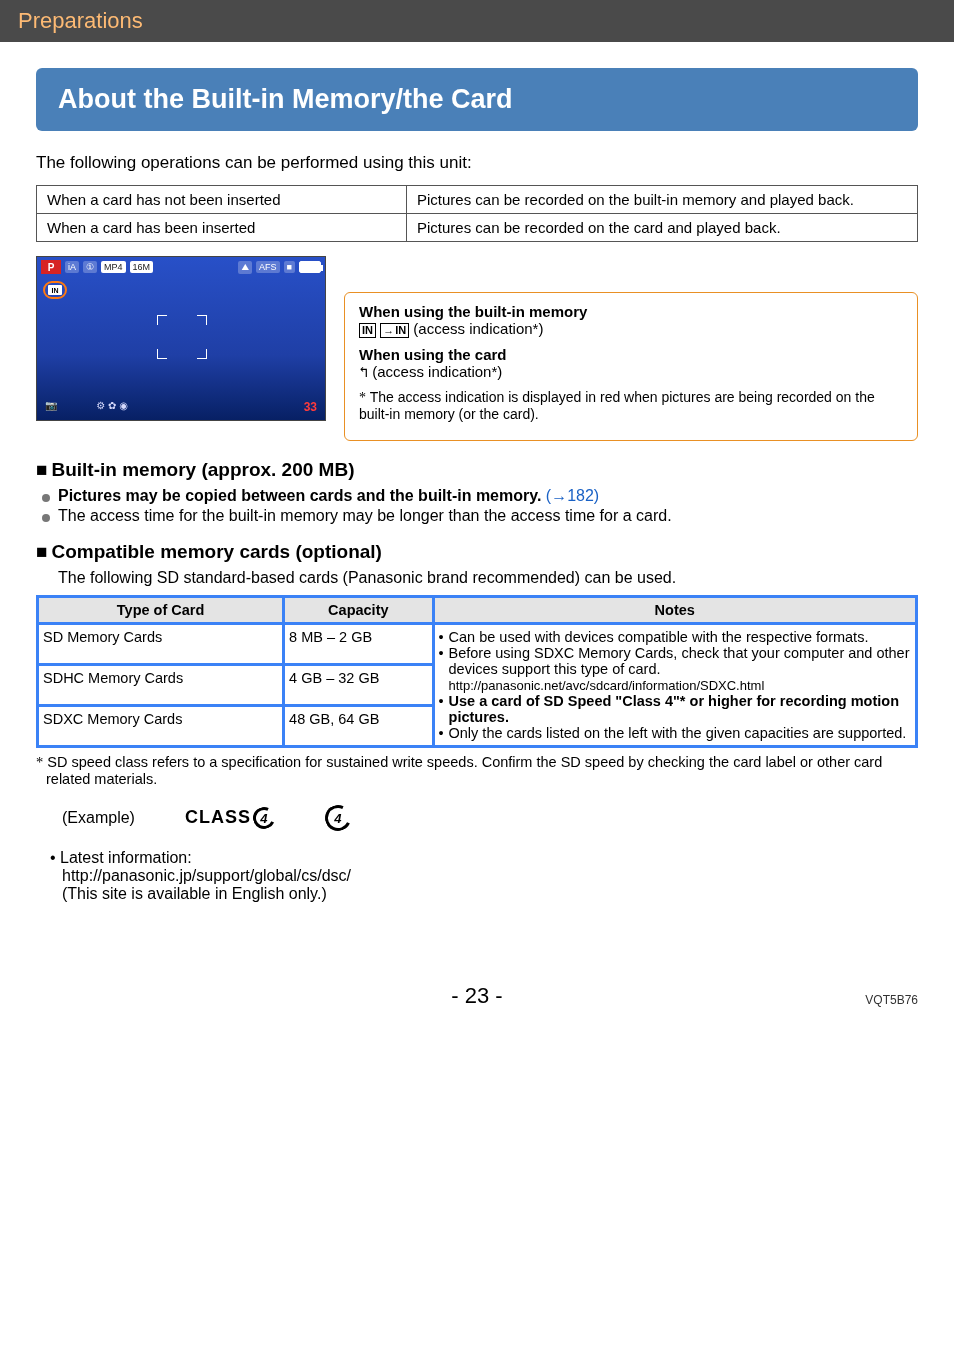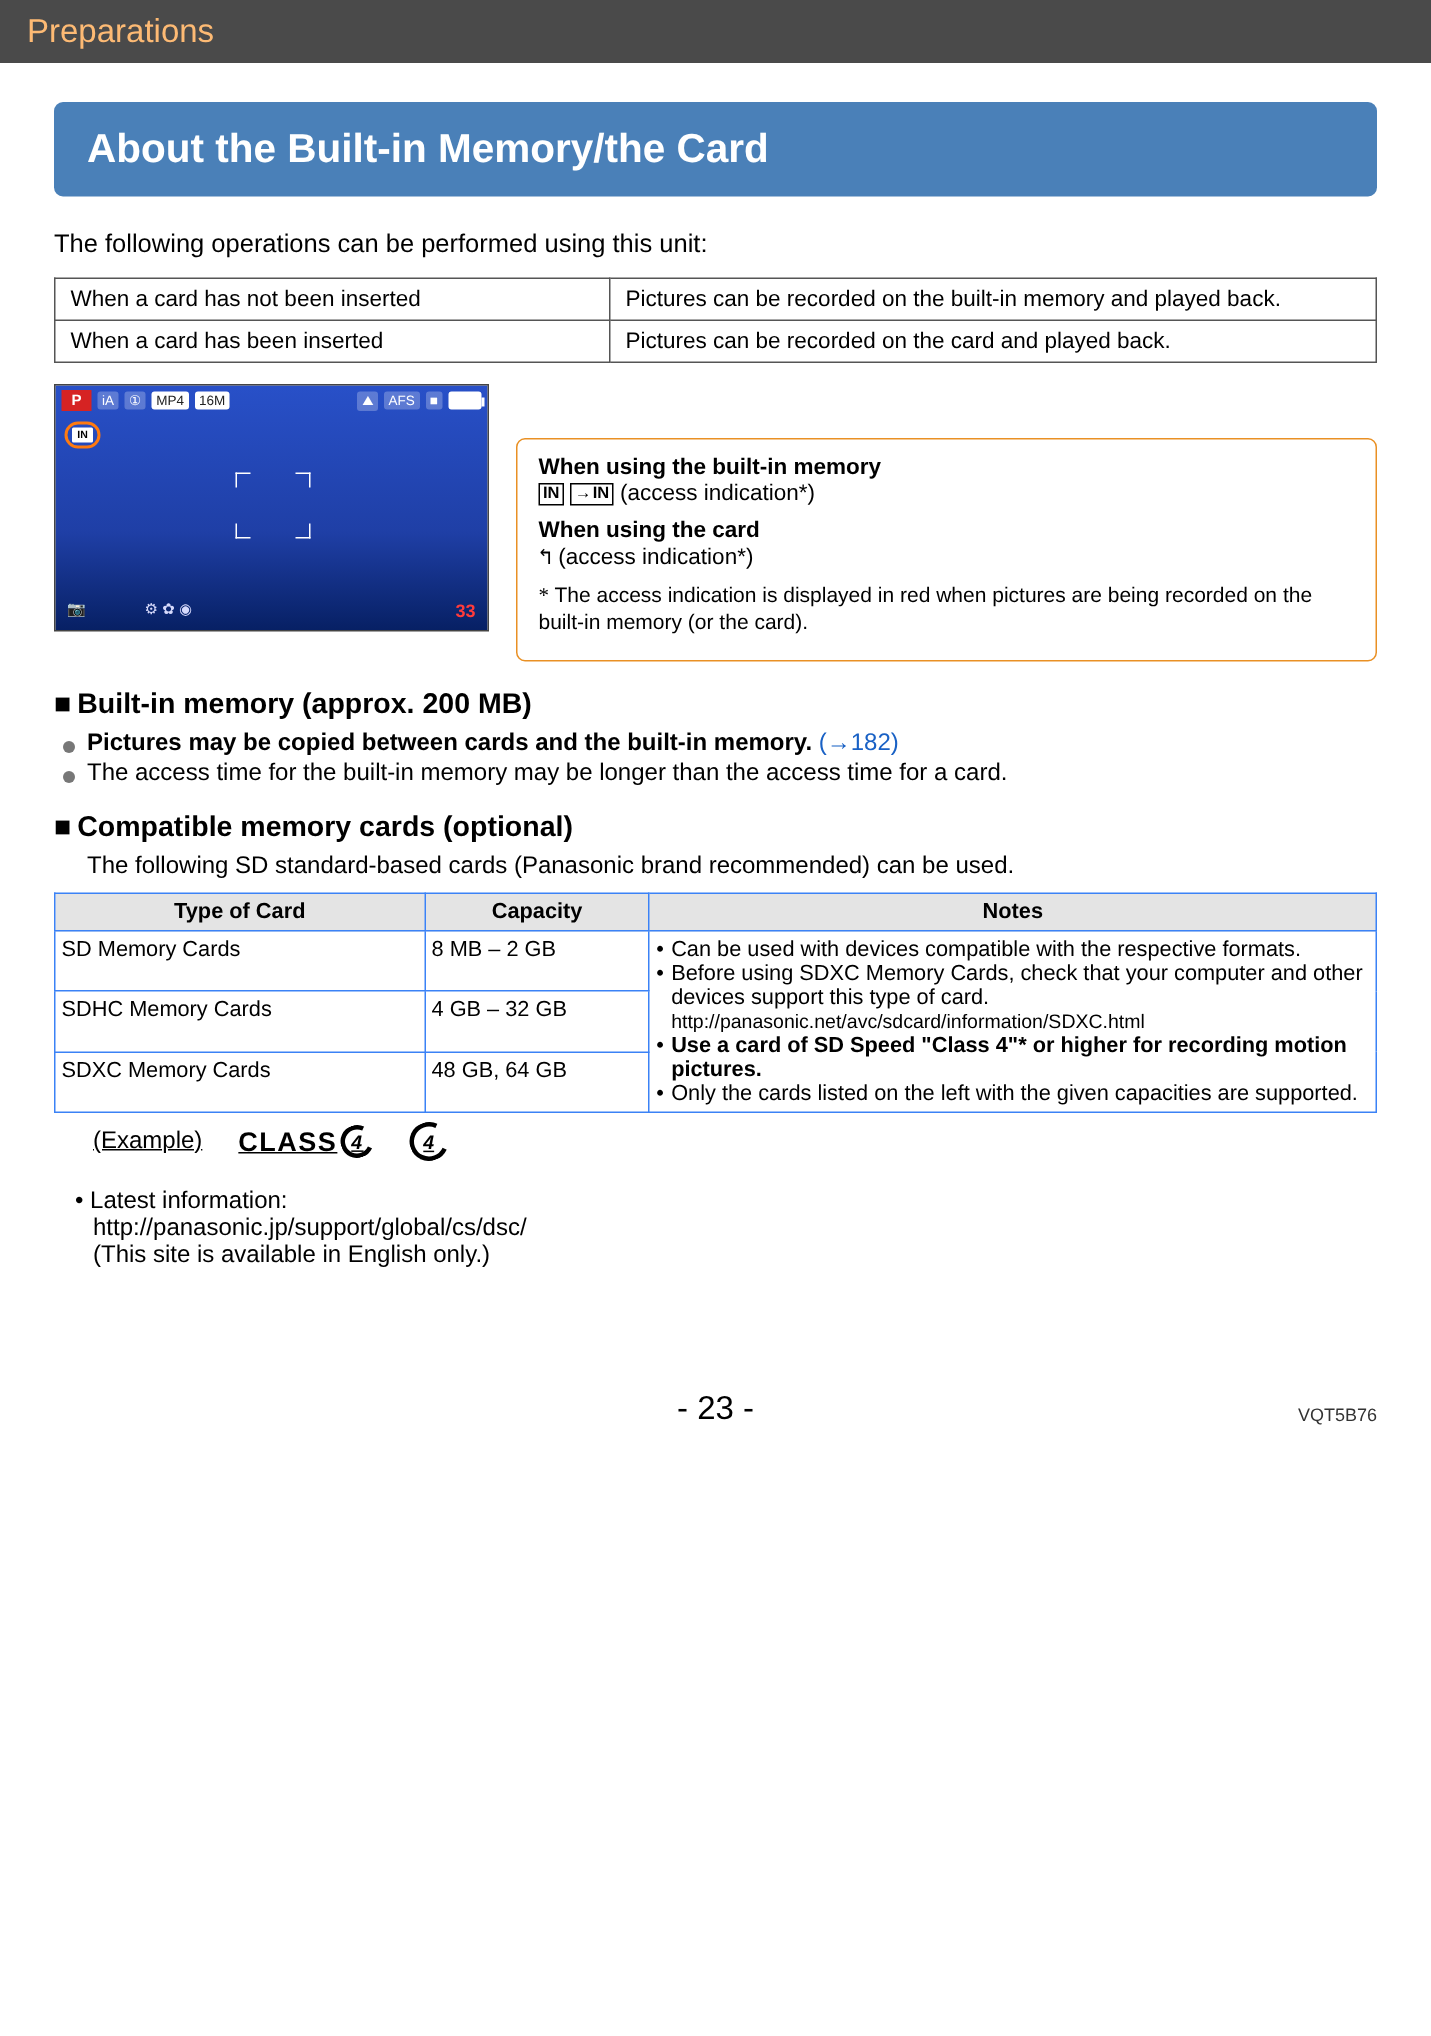--- a/index.html
+++ b/index.html
@@ -131,41 +131,40 @@
     width:8px; height:8px; background:#777; border-radius:50%;
   }
   .link-ref { color:#1961c5; }
   .sub-intro{ font-size:16px; padding-left:22px; margin-bottom:8px;}
   table.cards {
     width: 100%;
     border-collapse: collapse;
     margin: 4px 0 6px 0;
   }
   table.cards th, table.cards td {
-    border: 1px solid #3b82f6;
+    border: 3px solid #3b82f6;
     font-size: 14.5px;
     padding: 4px 4px;
     vertical-align: top;
     text-align: left;
   }
   table.cards th {
     background: #e4e4e4;
     font-weight: bold;
     text-align: center;
   }
   table.cards td.notes ul{ list-style:none; }
   table.cards td.notes li{ position:relative; padding-left:10px; }
   table.cards td.notes li::before{ content:"•"; position:absolute; left:0; }
   .footnote { font-size:14.5px; padding-left:10px; text-indent:-10px; margin-bottom:18px; margin-top:6px;}
   .ast{ font-family: serif; }
   .example-row {
-    display:flex; align-items:center; gap:24px;
+    display:flex; align-items:center; gap:50px;
     padding-left: 26px; margin-bottom:18px;
     font-size:16px;
-    text-decoration:underline;
   }
   .class-label{
     font-weight:bold; font-size:18px; letter-spacing:1px;
     display:flex; align-items:center; gap:2px;
   }
   .class-circle{
     width:22px; height:22px; border:3px solid #000; border-radius:50%;
     display:inline-flex; align-items:center; justify-content:center;
     font-size:13px; font-weight:bold; font-style:italic;
     border-right-color: transparent;
@@ -291,20 +290,21 @@
       <td>SDHC Memory Cards</td>
       <td>4 GB – 32 GB</td>
     </tr>
     <tr>
       <td>SDXC Memory Cards</td>
       <td>48 GB, 64 GB</td>
     </tr>
   </tbody>
     </table>
 
+  <p class="footnote"><span class="ast">*</span> <span>SD speed class refers to a specification for sustained write speeds. Confirm the SD speed by checking the card label or other card related materials.</span></p>
 
   <div class="example-row">
     <span>(Example)</span>
     <span class="class-label">
       <span>CLASS</span>
         <span class="class-circle">
           <span>4</span>
         </span>
     </span>
     <span class="class-circle" style="width:26px;height:26px;">

